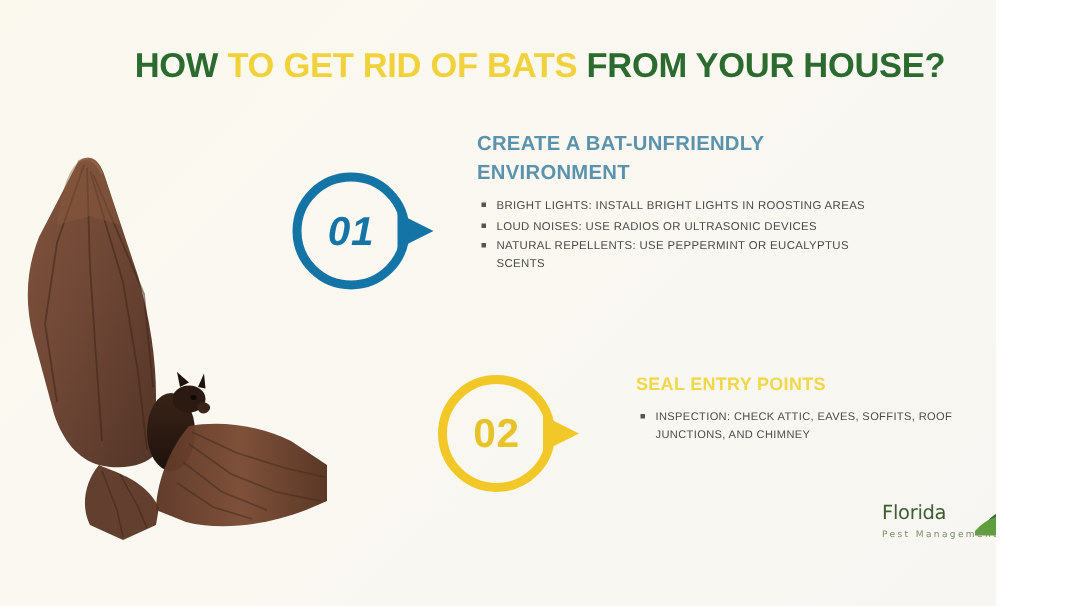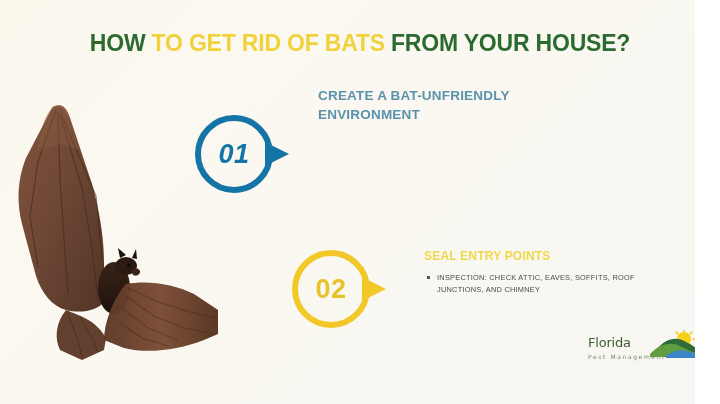--- a/index.html
+++ b/index.html
@@ -12,21 +12,20 @@
     overflow: hidden;
     font-family: "Liberation Sans", sans-serif;
     background: #ffffff;
   }
   #slide {
     position: relative;
     width: 664px;
     height: 404px;
     background: linear-gradient(135deg, #fbf9ee 0%, #faf8f0 35%, #f7f6f2 100%);
     overflow: hidden;
-    padding-left: 31px;
   }
 
   
   #title {
     position: absolute;
     left: 0;
     top: 30px;
     width: 720px;
     text-align: center;
     font-size: 23px;
@@ -234,20 +233,25 @@
   <div class="badge" id="badge-2">
     <svg viewBox="0 0 96 84" xmlns="http://www.w3.org/2000/svg">
       <path d="M72 30 L96 42 L72 54 Z" fill="#f2c828"></path>
       <circle cx="41" cy="42" r="36" fill="none" stroke="#f2c828" stroke-width="6"></circle>
     </svg>
     <div class="num">02</div>
   </div>
 
   <div class="step-block" id="step-1">
     <div class="step-heading">CREATE A BAT-UNFRIENDLY ENVIRONMENT</div>
+    <ul class="bullets">
+      <li>BRIGHT LIGHTS: INSTALL BRIGHT LIGHTS IN ROOSTING AREAS</li>
+      <li>LOUD NOISES: USE RADIOS OR ULTRASONIC DEVICES</li>
+      <li>NATURAL REPELLENTS: USE PEPPERMINT OR EUCALYPTUS SCENTS</li>
+    </ul>
   </div>
 
   <div class="step-block" id="step-2">
     <div class="step-heading">SEAL ENTRY POINTS</div>
     <ul class="bullets">
       <li>INSPECTION: CHECK ATTIC, EAVES, SOFFITS, ROOF JUNCTIONS, AND CHIMNEY</li>
     </ul>
   </div>
 
   <div id="logo">

